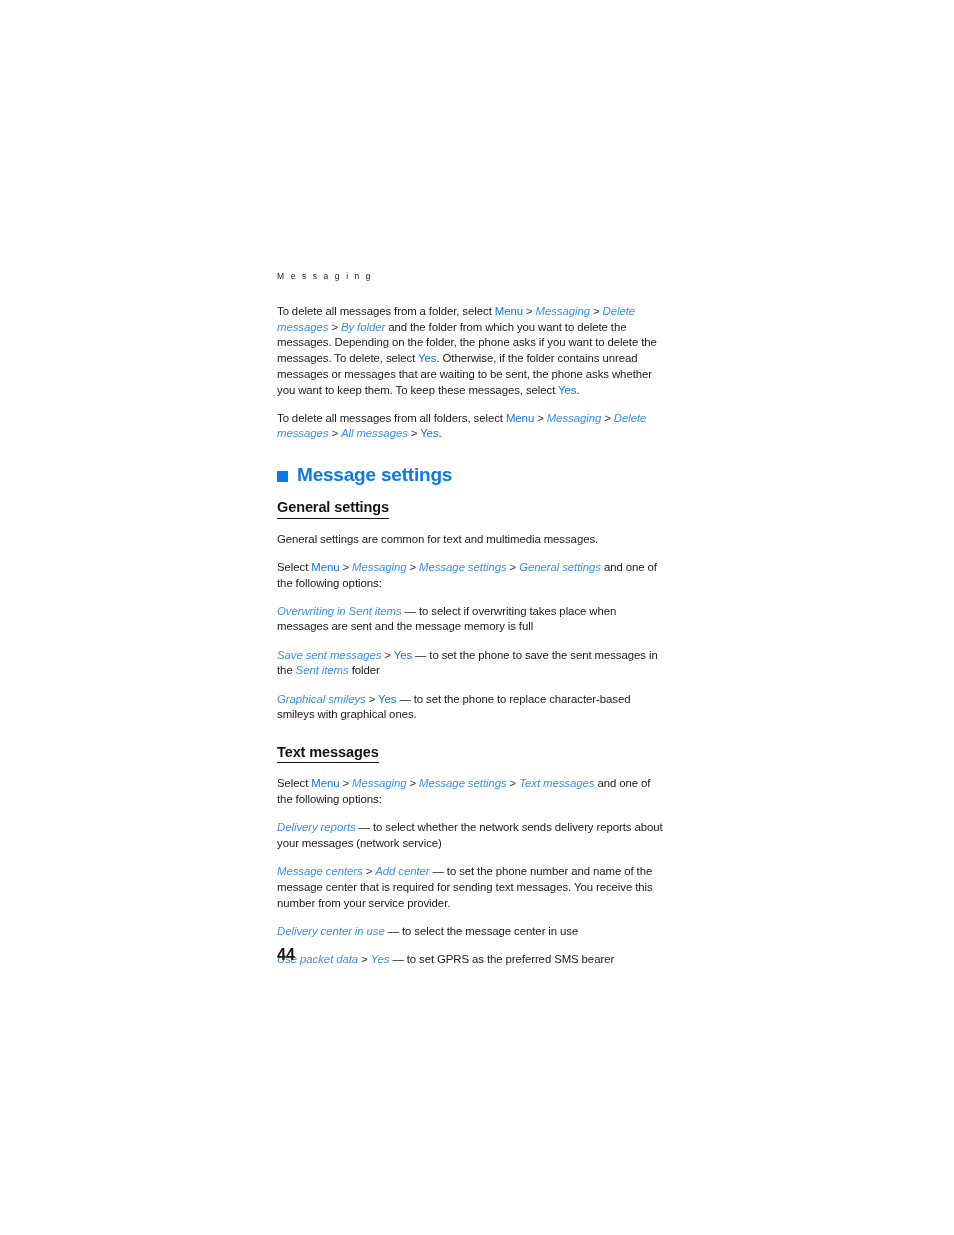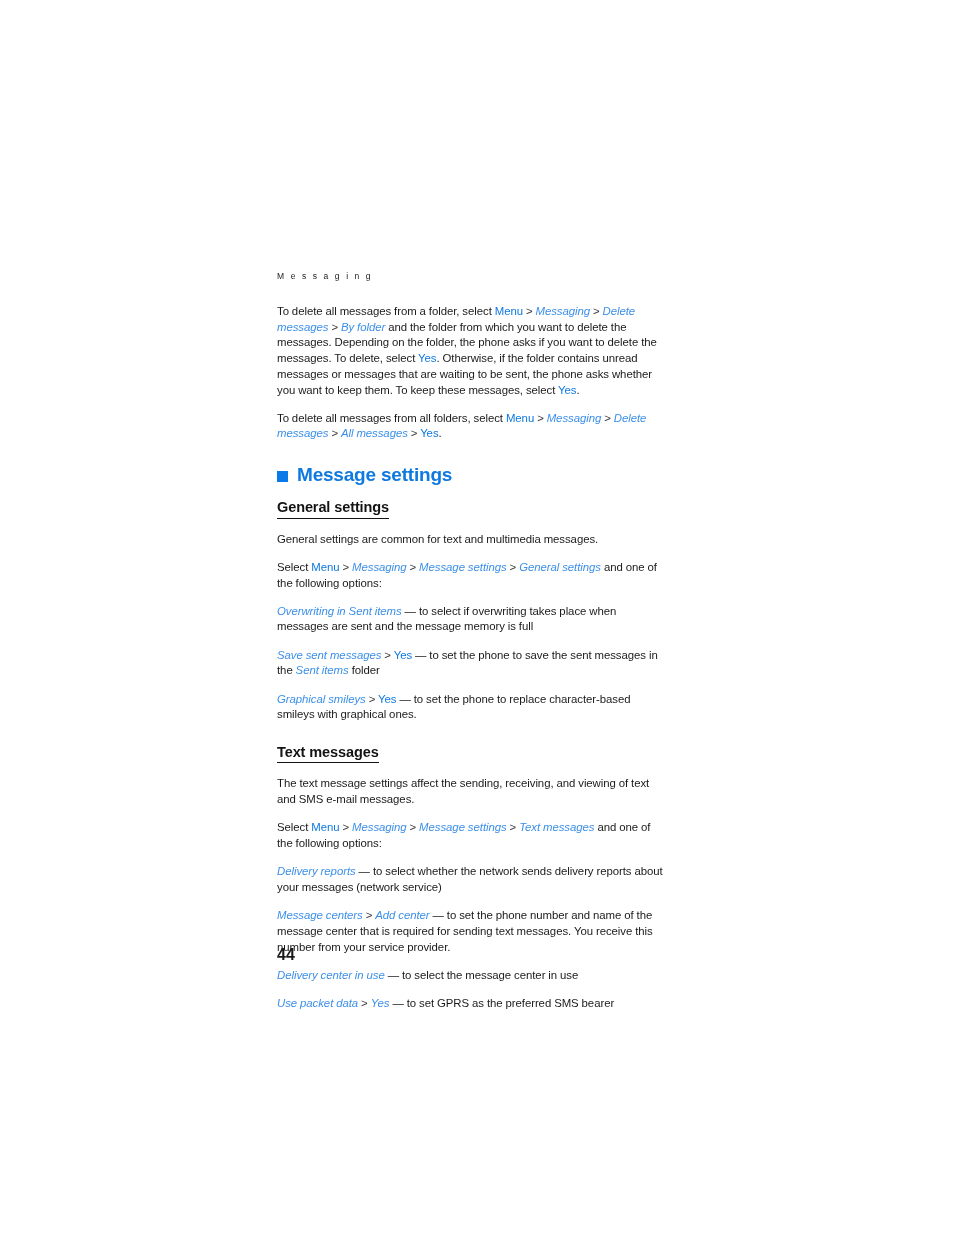--- a/index.html
+++ b/index.html
@@ -140,21 +140,20 @@
 
   <p class="body"><span class="lki">Save sent messages</span><span class="sep"> &gt; </span><span class="lk">Yes</span><span class="dash"> — </span><span>to set the phone to save the sent messages in the </span><span class="lki">Sent items</span><span> folder</span></p>
 
 
   <p class="body"><span class="lki">Graphical smileys</span><span class="sep"> &gt; </span><span class="lk">Yes</span><span class="dash"> — </span><span>to set the phone to replace character-based smileys with graphical ones.</span></p>
 
   <div class="sub-heading-wrap spaced">
     <span class="sub-heading">Text messages</span>
   </div>
 
-  <p class="body">The text message settings affect the sending, receiving, and viewing of text and SMS e-mail messages.</p>
 
   <p class="body"><span>Select </span><span class="lk">Menu</span><span class="sep"> &gt; </span><span class="lki">Messaging</span><span class="sep"> &gt; </span><span class="lki">Message settings</span><span class="sep"> &gt; </span><span class="lki">Text messages</span><span> and one of the following options:</span></p>
 
   <p class="body"><span class="lki">Delivery reports</span><span class="dash"> — </span><span>to select whether the network sends delivery reports about your messages (network service)</span></p>
 
   <p class="body"><span class="lki">Message centers</span><span class="sep"> &gt; </span><span class="lki">Add center</span><span class="dash"> — </span><span>to set the phone number and name of the message center that is required for sending text messages. You receive this number from your service provider.</span></p>
 
   <p class="body"><span class="lki">Delivery center in use</span><span class="dash"> — </span><span>to select the message center in use</span></p>
 
   <p class="body"><span class="lki">Use packet data</span><span class="sep"> &gt; </span><span class="lki">Yes</span><span class="dash"> — </span><span>to set GPRS as the preferred SMS bearer</span></p>

